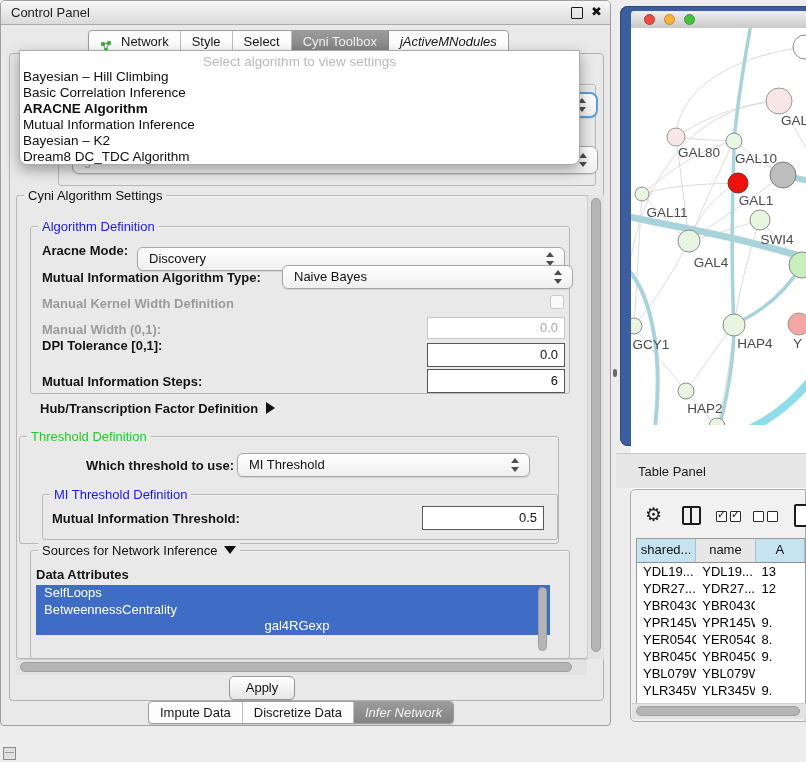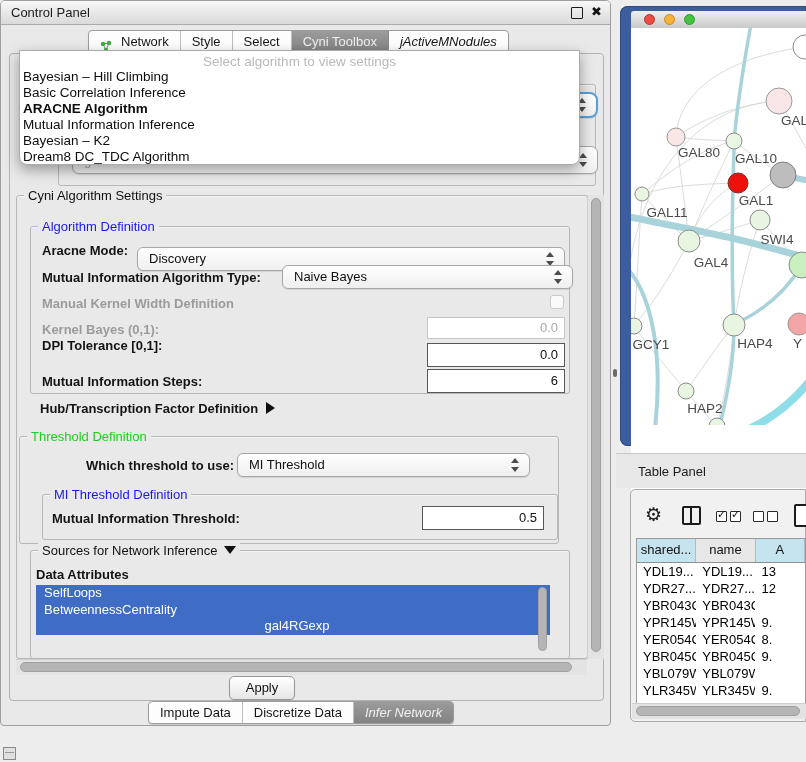--- a/index.html
+++ b/index.html
@@ -129,21 +129,21 @@
         <span class="val">Discovery</span>
         <span class="spin"></span>
       </div>
       <div class="blabel" style="left:32px;top:216px;">Mutual Information Algorithm Type:</div>
       <div class="combo" style="left:272px;top:211px;width:291px;height:24px;">
         <span class="val">Naive Bayes</span>
         <span class="spin"></span>
       </div>
       <div class="glabel" style="left:32px;top:242px;">Manual Kernel Width Definition</div>
       <div class="checkbox" style="left:540px;top:241px;"></div>
-      <div class="glabel" style="left:32px;top:268px;">Kernel Bayes (0,1):</div>
+      <div class="glabel" style="left:32px;top:268px;">Manual Width (0,1):</div>
       <div class="field disabled" style="left:417px;top:263px;width:138px;height:22px;line-height:20px;">0.0</div>
       <div class="blabel" style="left:32px;top:284px;">DPI Tolerance [0,1]:</div>
       <div class="field" style="left:417px;top:289px;width:138px;height:24px;line-height:22px;">0.0</div>
       <div class="blabel" style="left:32px;top:320px;">Mutual Information Steps:</div>
       <div class="field" style="left:417px;top:315px;width:138px;height:24px;line-height:22px;">6</div>
 
       <div class="blabel" style="left:30px;top:347px;">
         <span>Hub/Transcription Factor Definition</span><span class="tri-right"></span>
       </div>
 

